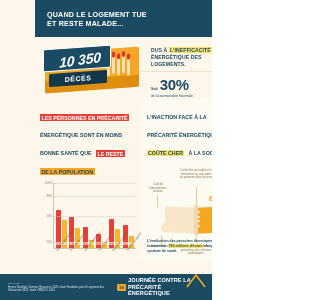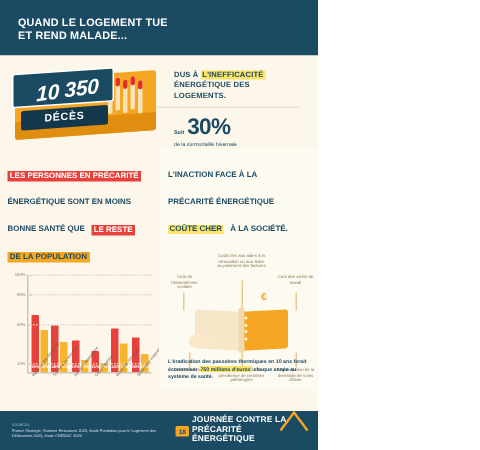--- a/index.html
+++ b/index.html
@@ -2,21 +2,21 @@
 <html><head>
 <meta charset="utf-8">
 <style>
   * { box-sizing: border-box; margin: 0; padding: 0; }
   html, body {
     width: 212px; height: 300px;
     font-family: "Liberation Sans", sans-serif;
     background: #ffffff;
     overflow: hidden;
   }
-  .page { position: relative; width: 212px; height: 300px; background: #fdf6ea; }
+  .page { position: relative; width: 212px; height: 300px; background: #fdf6ea; padding-left: 35px; }
 
   
   .header {
     background: #1b4a63;
     padding: 10px 12px 9px 12px;
   }
   .header h1 {
     color: #ffffff;
     font-size: 7.2px;
     line-height: 9px;
@@ -216,21 +216,21 @@
   .divider { position:absolute; left:12px; top:34px; width:188px; height:1px; background:#efe2cb; }
 </style>
 </head>
 <body>
 
 <div class="page">
 
   <div class="header">
     <h1>
       <span>QUAND LE LOGEMENT TUE</span><br>
-      <span>ET REND MALADE...</span>
+      <span>ET RESTE MALADE...</span>
     </h1>
   </div>
 
   <div class="sec1">
     <div class="divider"></div>
 
     <div class="matchbox-wrap">
       <div class="mb-tray"></div>
       <div class="mb-tray-dark"></div>
       <div class="matches">

